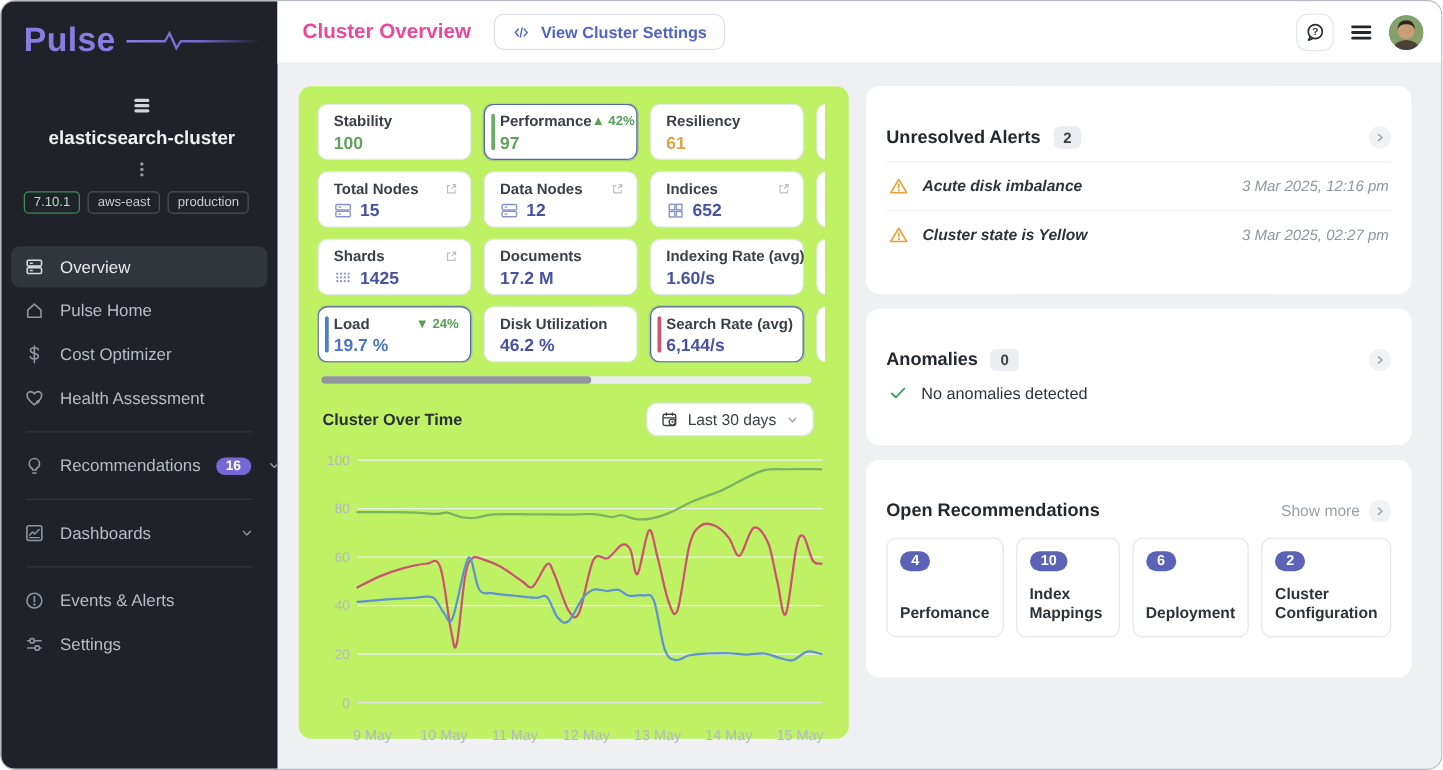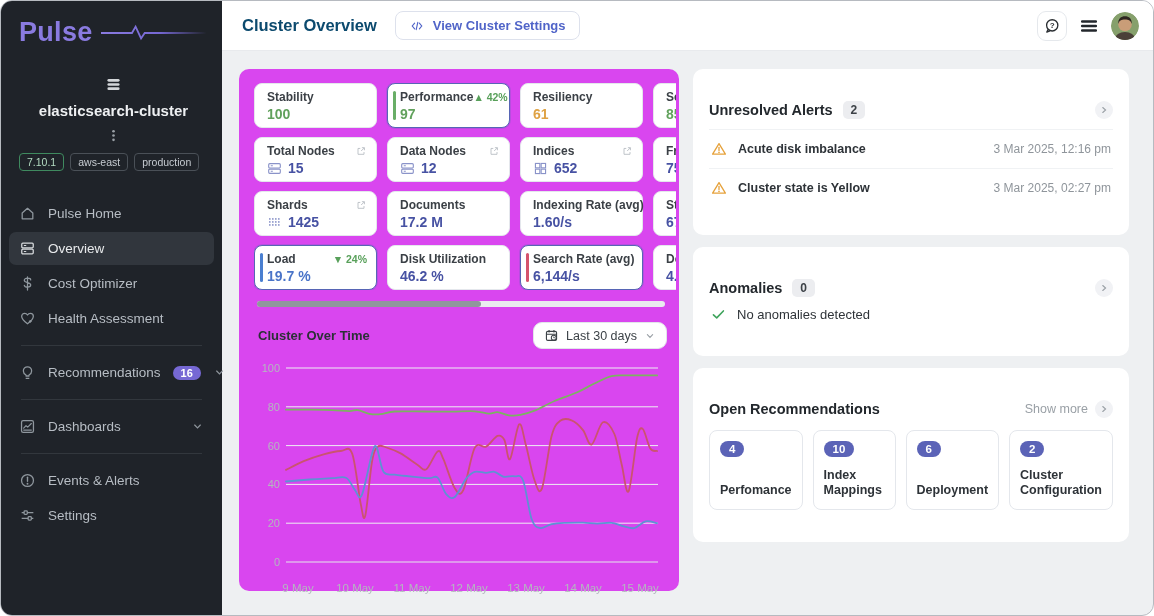--- a/index.html
+++ b/index.html
@@ -25,33 +25,33 @@
   .nav-item.active .nav-icon{ color:#d6d9dc; }
   .nav-label{ flex:1; white-space:nowrap; }
   .nav-badge{ background:#7668d4; color:#fff; font-size:11px; font-weight:700; border-radius:10px; padding:1px 8px; }
   .nav-chevron{ color:#8c939a; display:flex; }
   .nav-divider{ height:1px; background:#32373d; margin:10px 12px; }
 
   
   .main{ flex:1; display:flex; flex-direction:column; min-width:0; }
   .topbar{ height:50px; background:#fff; border-bottom:1px solid #e8eaed; display:flex; align-items:center;
            padding:0 14px 0 20px; gap:18px; }
-  .page-title{ font-size:16.5px; font-weight:700; color:#0c4a6e; white-space:nowrap; }
+  .page-title{ font-size:16.5px; font-weight:700; color:#ec4899; white-space:nowrap; }
   .settings-btn{ display:flex; align-items:center; gap:8px; border:1px solid #dde1ec; border-radius:8px;
                  padding:6px 13px; color:#5064c8; font-size:13px; font-weight:600; background:#fff; cursor:pointer; }
   .topbar-right{ margin-left:auto; display:flex; align-items:center; gap:12px; }
   .icon-btn{ width:30px; height:30px; border:1px solid #e5e8ec; border-radius:9px; display:flex; align-items:center;
              justify-content:center; color:#3c4247; background:#fff; cursor:pointer; }
   .plain-btn{ border:none; background:none; width:auto; }
   .avatar{ width:28px; height:28px; border-radius:50%; overflow:hidden; display:flex; cursor:pointer; }
 
   .content{ flex:1; display:flex; gap:14px; padding:18px 24px 18px 17px; overflow:hidden; }
 
   
-  .left-panel{ width:440px; min-width:440px; height:522px; background:#d946ef; border-radius:10px; padding:14px 0 14px 15px; }
+  .left-panel{ width:440px; min-width:440px; height:522px; background:#bef264; border-radius:10px; padding:14px 16px 14px 15px; }
   .metrics-clip{ overflow:hidden; margin-right:3px; }
   .metrics-grid{ display:grid; grid-template-columns:repeat(4,123px); gap:9px 10px; width:522px; }
   .metric-card{ position:relative; height:45px; border:1px solid #e4e7ec; border-radius:8px; padding:6px 9px 6px 12px;
                 background:#fff; cursor:pointer; }
   .metric-card.highlight{ border-color:#5765b5; box-shadow:0 0 0 1px rgba(87,101,181,.25); }
   .accent{ position:absolute; left:5px; top:7px; bottom:7px; width:3px; border-radius:2px; }
   .metric-top{ display:flex; align-items:center; font-size:12px; font-weight:600; color:#3b4046; white-space:nowrap; }
   .metric-trend{ margin-left:auto; font-size:10.5px; font-weight:700; color:#58a05a; white-space:nowrap; }
   .metric-ext{ margin-left:auto; color:#b9bec4; display:flex; }
   .metric-vrow{ display:flex; align-items:center; gap:6px; margin-top:2px; font-size:14px; font-weight:700; white-space:nowrap; }
@@ -69,21 +69,21 @@
 
   
   .right-col{ flex:1; display:flex; flex-direction:column; gap:12px; min-width:0; }
   .panel{ background:#fff; border-radius:10px; padding:28px 16px; }
   .panel-head{ display:flex; align-items:center; gap:10px; padding:4px 0 10px; }
   .panel-title{ font-size:14.5px; font-weight:700; color:#23282d; white-space:nowrap; }
   .count-badge{ background:#ecedf0; border-radius:5px; padding:2px 8px; font-size:12px; font-weight:700; color:#3c4146; }
   .panel-chevron{ margin-left:auto; width:18px; height:18px; border-radius:50%; background:#f1f2f5; color:#9aa0a6;
                   display:flex; align-items:center; justify-content:center; cursor:pointer; }
   .alert-row{ display:flex; align-items:center; gap:11px; padding:11px 2px; border-top:1px solid #f0f2f4;
-              font-size:12.5px; font-weight:600; color:#2e3338; cursor:pointer; }
+              font-size:12.5px; font-weight:600; color:#2e3338; cursor:pointer;font-style:italic; }
   .alert-time{ margin-left:auto; color:#8f959b; font-weight:400; font-size:12px; white-space:nowrap; }
   .anomaly-row{ display:flex; align-items:center; gap:11px; padding:6px 2px 6px; font-size:13px; color:#2e3338; }
   .show-more{ margin-left:auto; display:flex; align-items:center; gap:7px; color:#9aa0a6; font-size:12.5px; cursor:pointer; }
   .recs-grid{ display:grid; grid-template-columns:repeat(4,1fr); gap:10px; padding:2px 0 4px; }
   .rec-card{ border:1px solid #e4e7ec; border-radius:8px; padding:10px; height:80px; display:flex; flex-direction:column;
              justify-content:space-between; cursor:pointer; background:#fff; }
   .rec-badge{ width:fit-content; background:#5b63b7; color:#fff; font-size:11.5px; font-weight:700; border-radius:10px; padding:2px 9px; }
   .rec-label{ font-size:12.5px; font-weight:600; color:#2e3338; line-height:1.25; }
 </style>
 </head>
@@ -122,37 +122,37 @@
       </span>
     </div>
 
     <div class="badges">
       <span class="badge version">7.10.1</span>
       <span class="badge">aws-east</span>
       <span class="badge">production</span>
     </div>
 
     <nav class="nav" id="nav">
-        <div class="nav-item">
-          <span class="nav-icon">
-            <svg width="17" height="17" viewBox="0 0 16 16">
-              <path d="M3 7.6 L8 3.1 L13 7.6 V13 H3 Z" stroke="currentColor" stroke-width="1.2" fill="none" stroke-linejoin="round"></path>
-            </svg>
-          </span>
-          <span class="nav-label">Pulse Home</span>
-        </div>
         <div class="nav-item active">
           <span class="nav-icon">
             <svg width="17" height="17" viewBox="0 0 16 16">
               <rect x="2.6" y="3" width="10.8" height="4.4" rx="1" stroke="currentColor" stroke-width="1.2" fill="none"></rect>
               <rect x="2.6" y="8.6" width="10.8" height="4.4" rx="1" stroke="currentColor" stroke-width="1.2" fill="none"></rect>
               <path d="M4.6 5.2 H6.8 M4.6 10.8 H6.8" stroke="currentColor" stroke-width="1.1"></path>
             </svg>
           </span>
           <span class="nav-label">Overview</span>
+        </div>
+        <div class="nav-item">
+          <span class="nav-icon">
+            <svg width="17" height="17" viewBox="0 0 16 16">
+              <path d="M3 7.6 L8 3.1 L13 7.6 V13 H3 Z" stroke="currentColor" stroke-width="1.2" fill="none" stroke-linejoin="round"></path>
+            </svg>
+          </span>
+          <span class="nav-label">Pulse Home</span>
         </div>
         <div class="nav-item">
           <span class="nav-icon">
             <svg width="17" height="17" viewBox="0 0 16 16">
               <path d="M8 1.8 V14.2 M11 4.6 C11 3.6 9.7 3 8 3 C6.3 3 5 3.8 5 5 C5 7.7 11 6.6 11 9.4 C11 10.7 9.7 11.4 8 11.4 C6.3 11.4 5 10.7 5 9.7" stroke="currentColor" stroke-width="1.2" fill="none" stroke-linecap="round"></path>
             </svg>
           </span>
           <span class="nav-label">Cost Optimizer</span>
         </div>
         <div class="nav-item">

